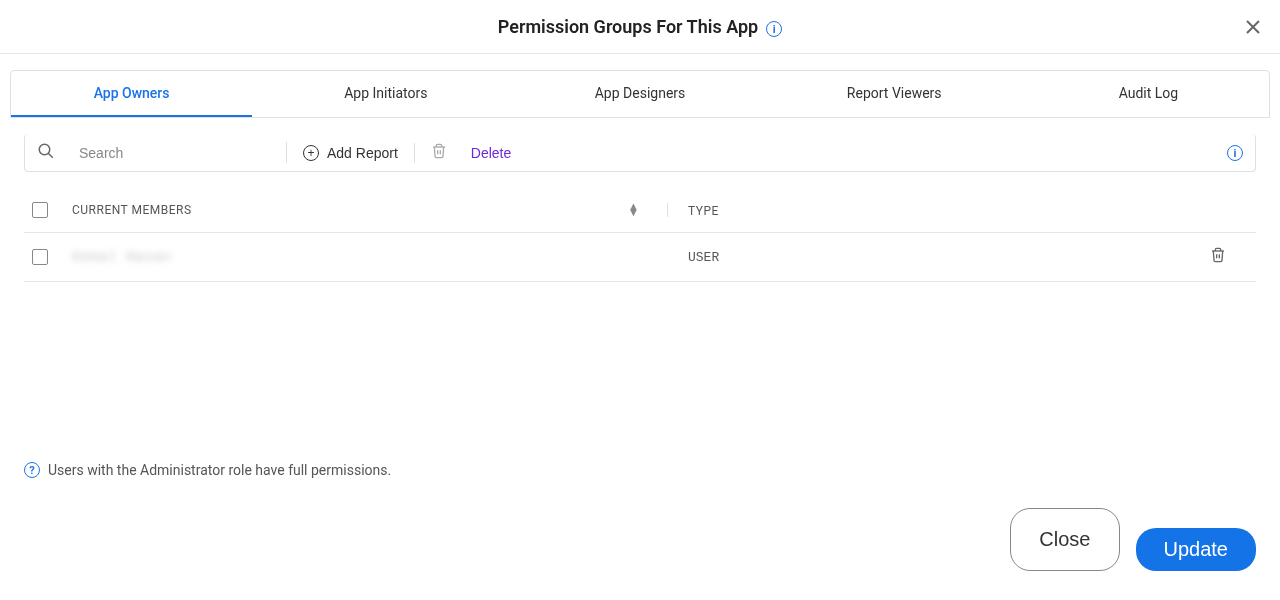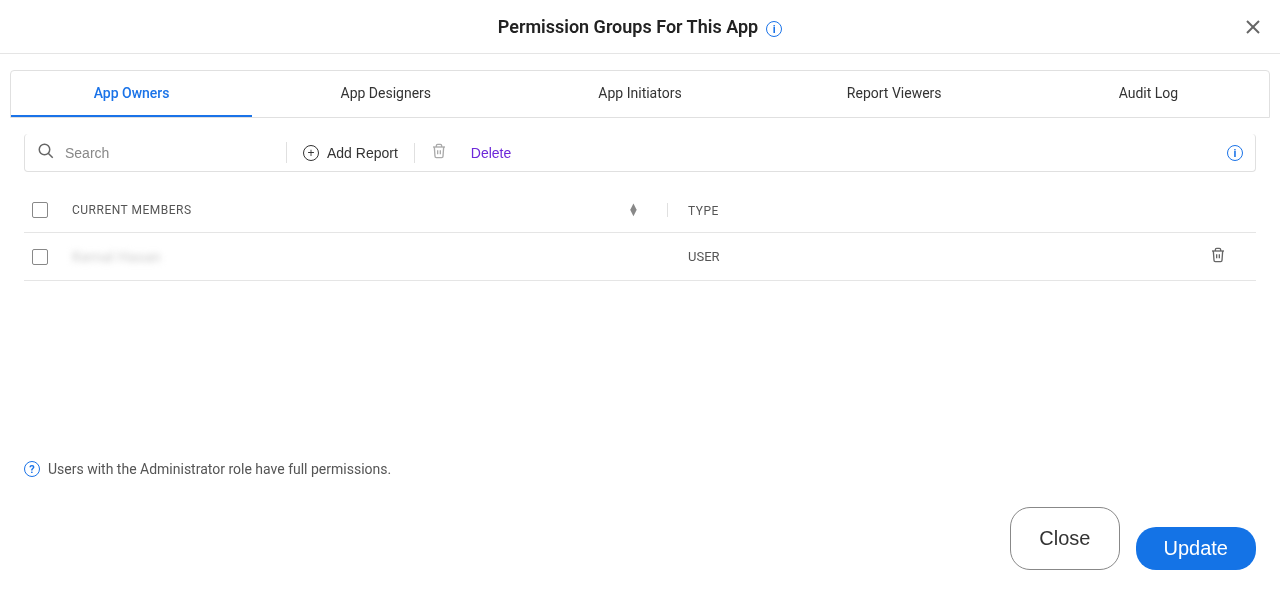--- a/index.html
+++ b/index.html
@@ -86,21 +86,21 @@
       padding: 8px 12px;
       margin-top: 16px;
       border-radius: 4px;
       margin-left: 14px;
       margin-right: 14px;
       position: relative;
     }
     .search-wrap {
       display: flex;
       align-items: center;
-      gap: 10px;
+      gap: 24px;
       flex: 0 0 250px;
       border-right: 1px solid #e0e0e0;
       padding-right: 12px;
     }
     .search-icon {
       color: #666;
     }
     .search-input {
       border: none;
       outline: none;
@@ -157,20 +157,21 @@
       display: flex;
       align-items: center;
       padding: 14px 8px;
       border-bottom: 1px solid #e5e5e5;
     }
     .table-row {
       display: flex;
       align-items: center;
       padding: 14px 8px;
       border-bottom: 1px solid #e5e5e5;
+      font-family: Liberation Mono, monospace;
     }
     .col-check {
       width: 40px;
       display: flex;
       align-items: center;
     }
     .col-members {
       flex: 1;
       display: flex;
       align-items: center;
@@ -289,24 +290,24 @@
   </button>
 </div>
 
 <div class="content-wrap">
 
   <div class="tabs">
     <div class="tab active">
       <span>App Owners</span>
     </div>
     <div class="tab">
+      <span>App Initiators</span>
+    </div>
+    <div class="tab">
       <span>App Designers</span>
-    </div>
-    <div class="tab">
-      <span>App Initiators</span>
     </div>
     <div class="tab">
       <span>Report Viewers</span>
     </div>
     <div class="tab">
       <span>Audit Log</span>
     </div>
   </div>
 
   <div class="toolbar">

